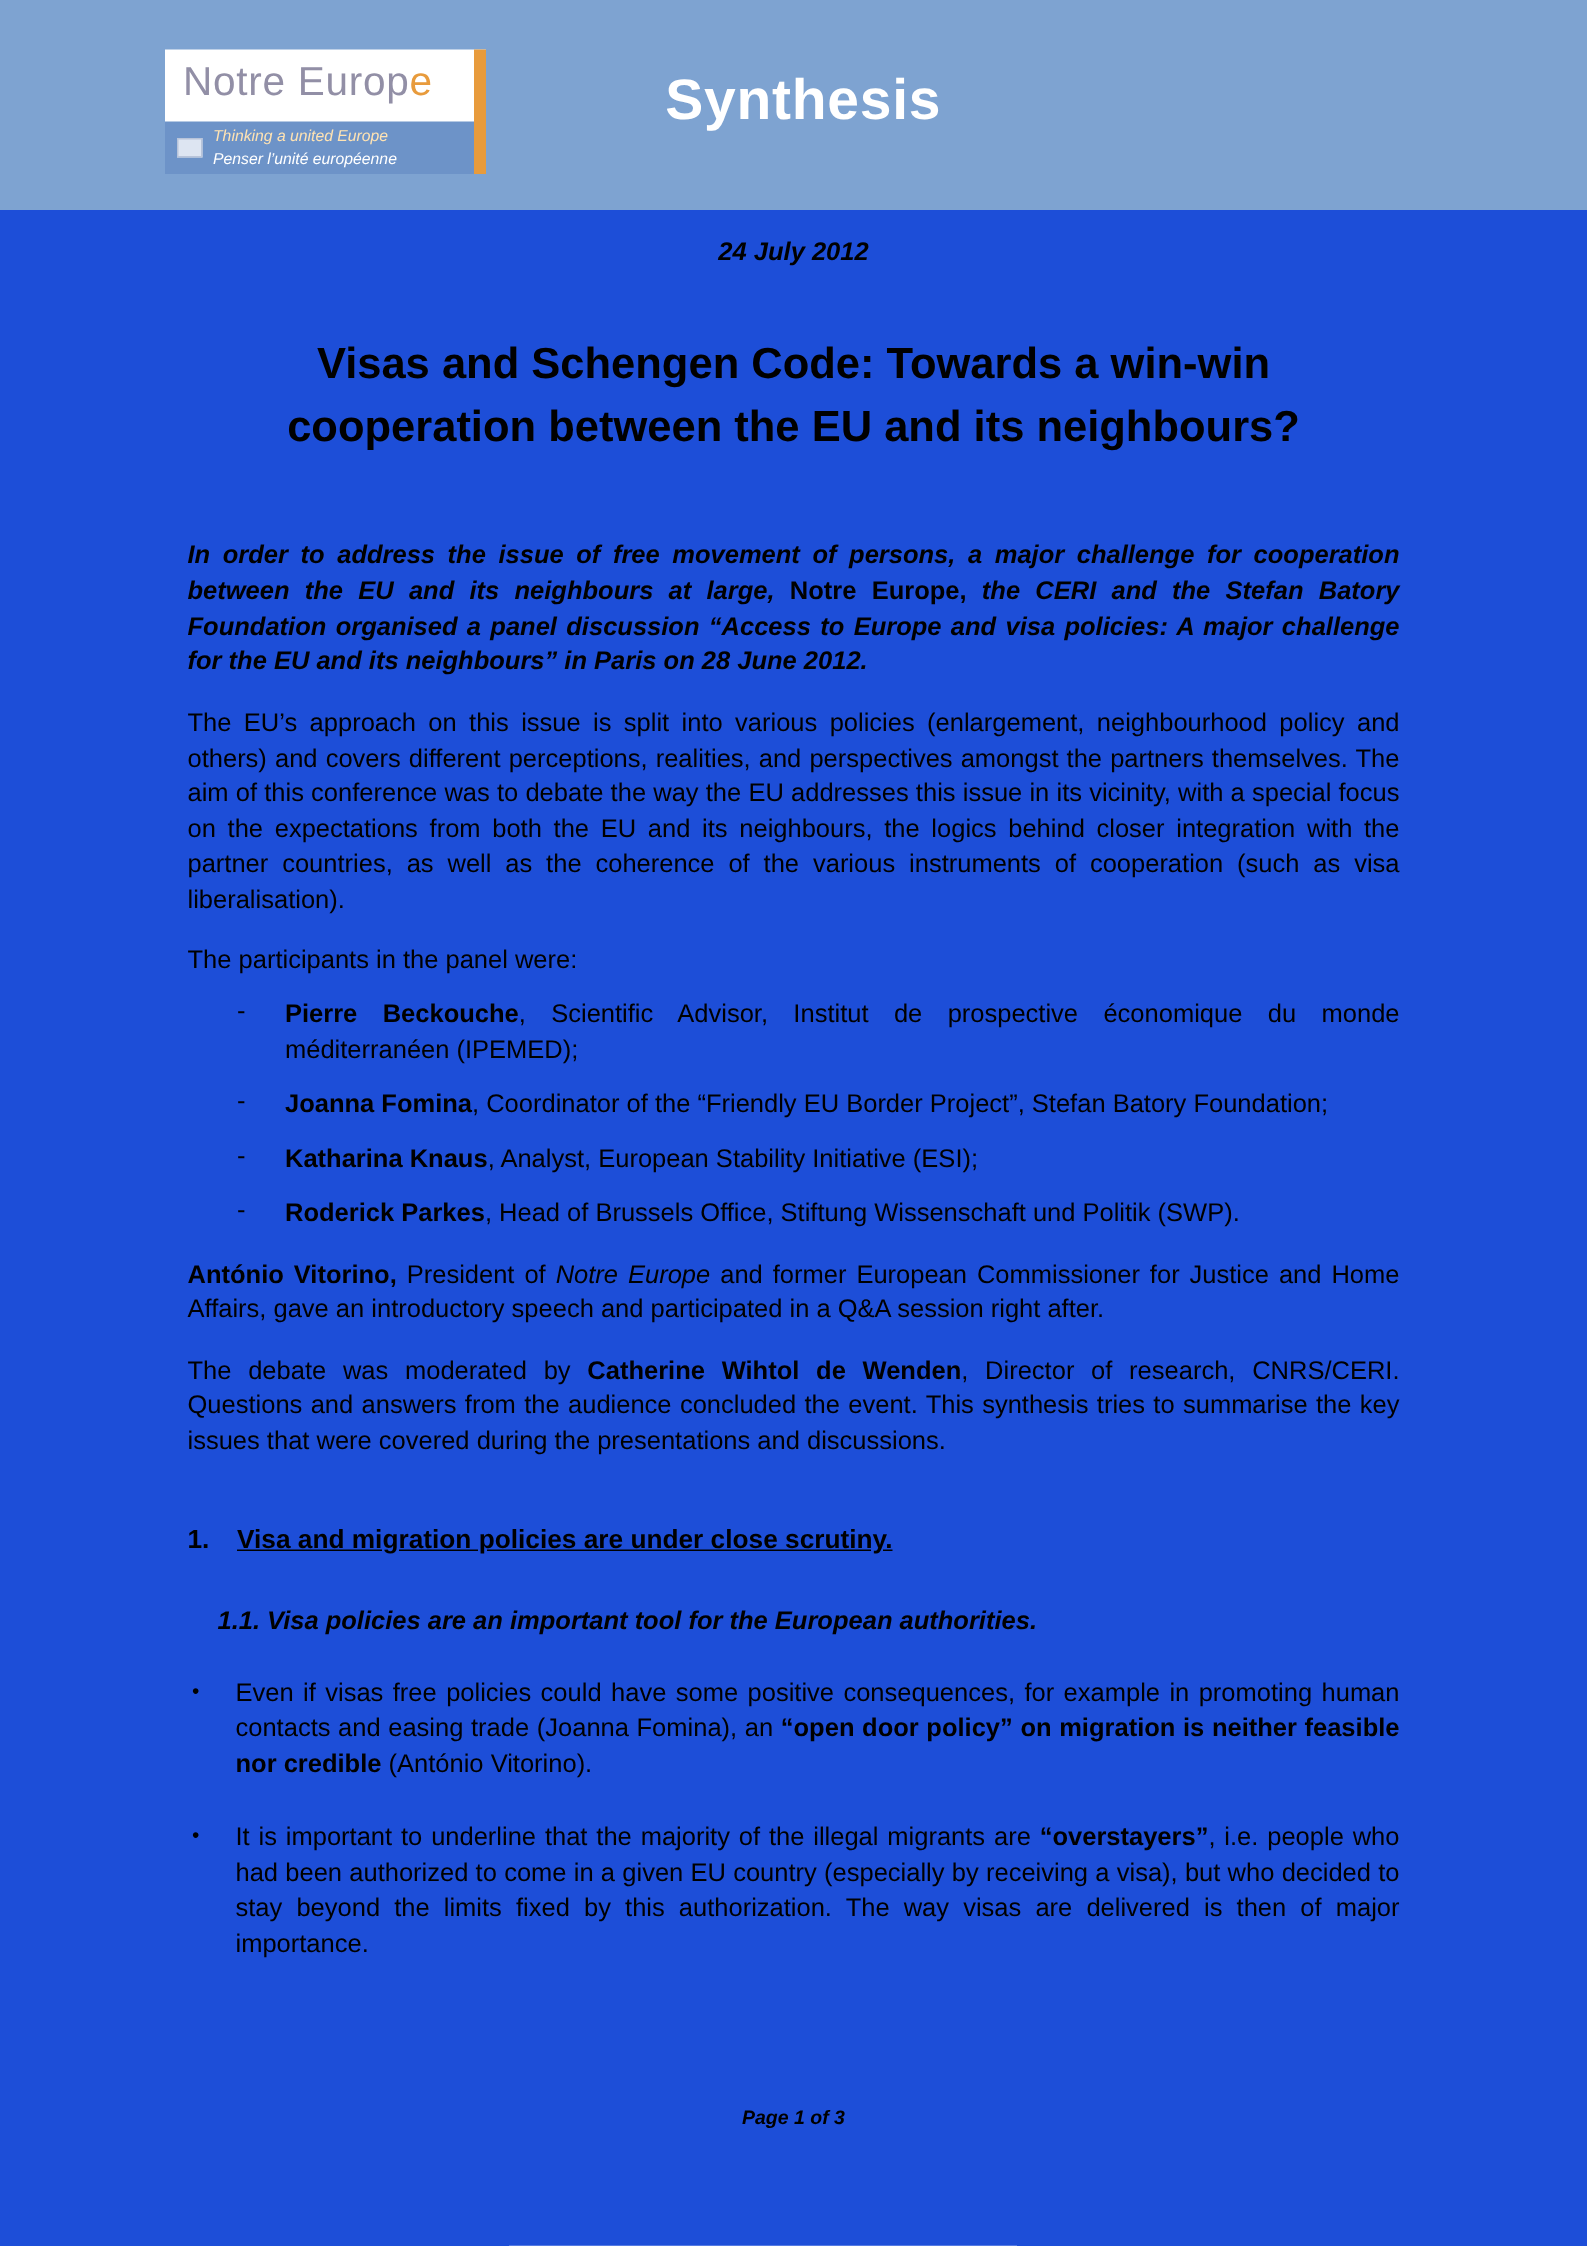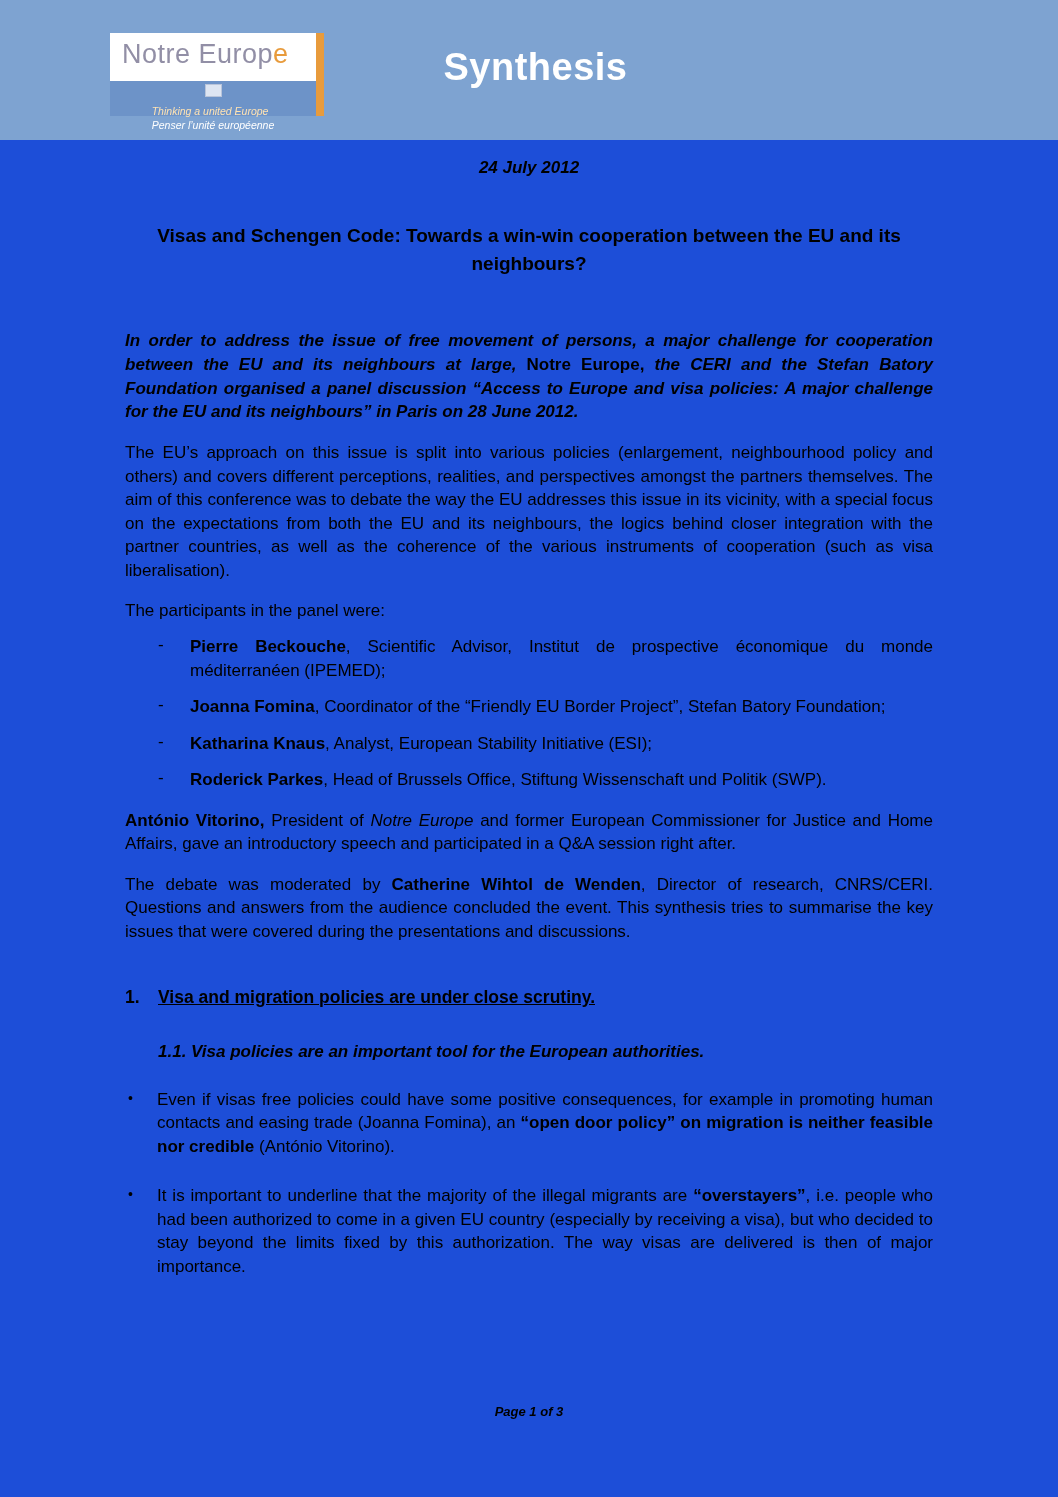--- a/index.html
+++ b/index.html
@@ -57,21 +57,20 @@
   .logo-brand .accent { color: var(--color-accent_orange, #e89b3c); }
   .logo-strip {
     position: absolute;
     left: 0; right: 8px; bottom: 0;
     height: 35px;
     background: var(--color-strip, #6d93c8);
     display: flex;
     align-items: center;
     gap: 7px;
     padding: 3px 8px;
-    flex-direction: column;
   }
   .eu-flag {
     flex: none;
     width: 17px; height: 13px;
     background: #dde5f2;
     border: 1px solid #b8c4da;
   }
   .taglines {
     font-size: 10.5px;
     font-style: italic;
@@ -91,21 +90,21 @@
     font-style: italic;
   }
 
   
   .content { margin: 0 125px; font-size: 17px; }
 
   .doc-title {
     margin: 44px auto 0;
     max-width: 800px;
     text-align: center;
-    font-size: 19px;
+    font-size: 29px;
     font-weight: bold;
     line-height: 1.45;
   }
   .byline {
     margin-top: 24px;
     text-align: center;
     font-size: 19px;
     font-weight: bold;
     line-height: 1.55;
   }
@@ -136,21 +135,21 @@
     display: flex;
     margin-top: 44px;
     font-size: 17.5px;
     font-weight: bold;
   }
   .section-heading .sec-num { flex: none; width: 33px; }
   .section-heading .sec-text { text-decoration: underline; }
 
   .subsection-heading {
     margin-top: 34px;
-    margin-left: 33px;
+    margin-left: 20px;
     font-size: 17px;
     font-weight: bold;
     font-style: italic;
   }
 
   .bullet-item { display: flex; margin-top: 26px; }
   .bullet-item .bullet-marker { flex: none; width: 32px; padding-left: 3px; font-size: 14px; padding-top: 2px; }
   .bullet-item .bullet-text { flex: 1; text-align: justify; line-height: 1.38; }
 
   .footer {

